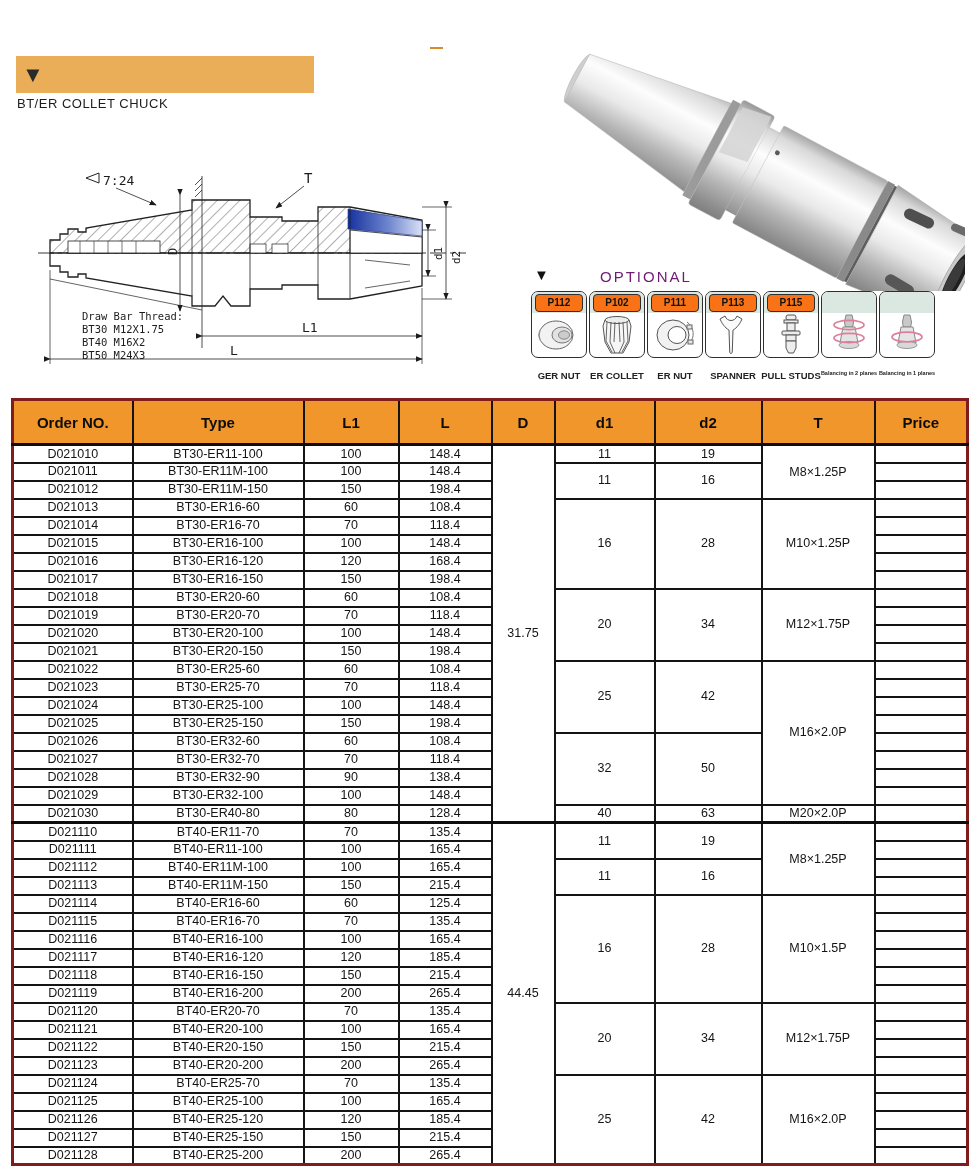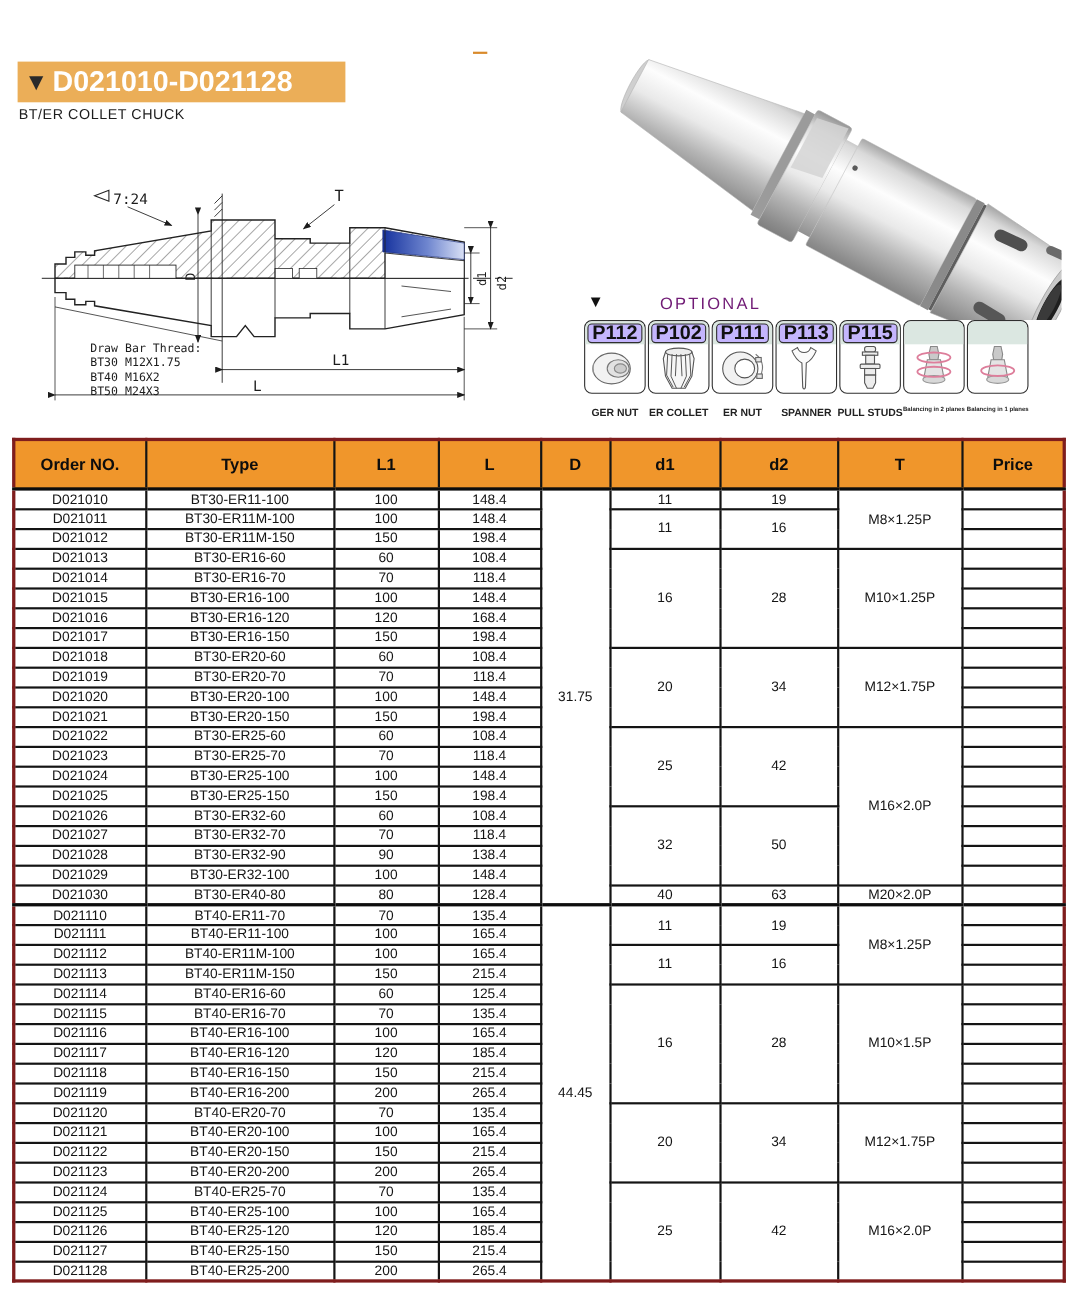--- a/index.html
+++ b/index.html
@@ -26,22 +26,22 @@
   .opt-tri{position:absolute;left:534px;top:266px;font-size:15px;color:#111;}
   .opt-title{position:absolute;left:600px;top:268px;font-size:15px;color:#701a75;letter-spacing:2px;}
   .cards{position:absolute;left:531px;top:291px;display:flex;gap:2px;}
   .card{width:56px;display:flex;flex-direction:column;align-items:center;}
   .card-box{
     width:56px;height:67px;border:1.6px solid #2f2f2f;border-radius:7px;
     background:#ffffff;box-sizing:border-box;overflow:hidden;position:relative;
   }
   .card-head{height:21px;background:#dbe7e1;border-bottom:0;display:flex;justify-content:center;}
   .card-code{
-    margin-top:2px;background:#c4b5fd;border:1.5px solid #2f2f2f;border-radius:4px;
-    font-weight:bold;font-size:18px;line-height:15px;padding:0 3px;min-width:40px;text-align:center;height:16px;
+    margin-top:2px;background:#f97316;border:1.5px solid #2f2f2f;border-radius:4px;
+    font-weight:bold;font-size:10px;line-height:15px;padding:0 3px;min-width:40px;text-align:center;height:16px;
   }
   .card-code.empty{visibility:hidden;}
   .card-icon{height:44px;display:flex;align-items:center;justify-content:center;}
   .card-cap{margin-top:12px;font-weight:bold;font-size:9.5px;white-space:nowrap;color:#222;}
   .card-cap.small{font-size:5.5px;}
 
   
   .tblwrap{position:absolute;left:11px;top:398px;}
   table.spec{border-collapse:collapse;table-layout:fixed;width:955px;border:3px solid #7f1d1d;}
   table.spec th{
@@ -53,21 +53,20 @@
     padding:0;height:14px;color:#141414;background:#fff;white-space:nowrap;
   }
   table.spec tr{height:18px;}
   tr.section-start td{border-top:3px solid #0d0d0d;}
 </style>
 </head>
 <body>
 
 <div class="banner">
   <span class="tri">▼</span>
-  <span class="code">D021010-D021128</span>
 </div>
 <div class="subtitle">BT/ER COLLET CHUCK</div>
 <div class="tiny-dash"></div>
 
 <svg class="drawing" width="480" height="245" viewBox="0 0 480 245">
   <defs>
     <pattern id="hatch" width="8" height="8" patternUnits="userSpaceOnUse" patternTransform="rotate(45)">
       <line x1="0" y1="0" x2="0" y2="8" stroke="#3a3a3a" stroke-width="0.8"></line>
     </pattern>
     <linearGradient id="blueGrad" x1="0" y1="0" x2="1" y2="0">

